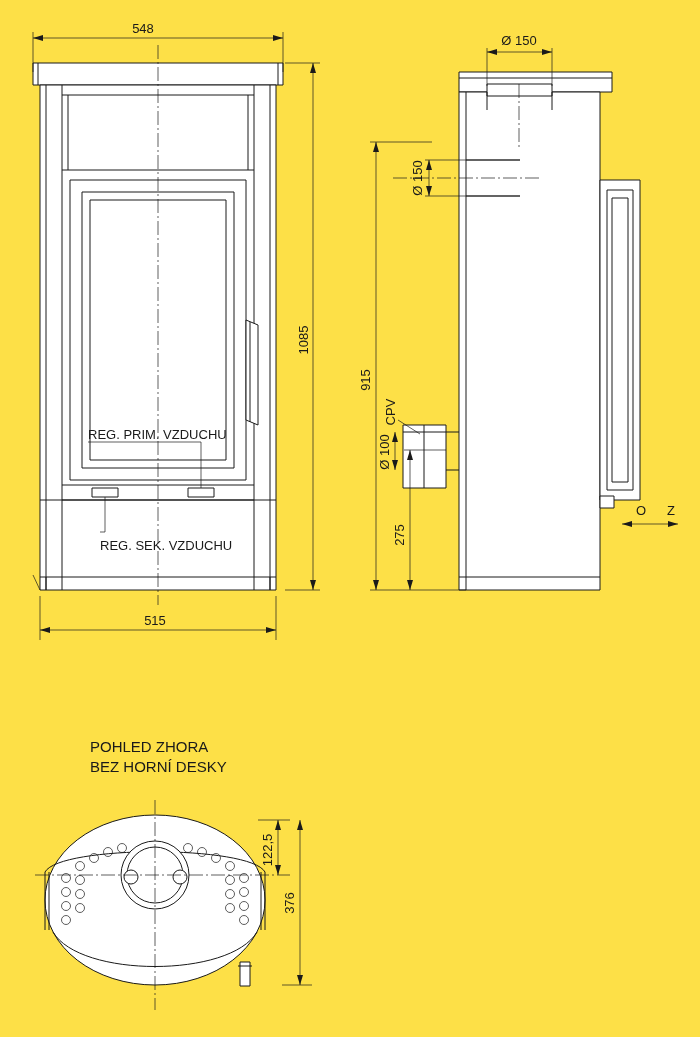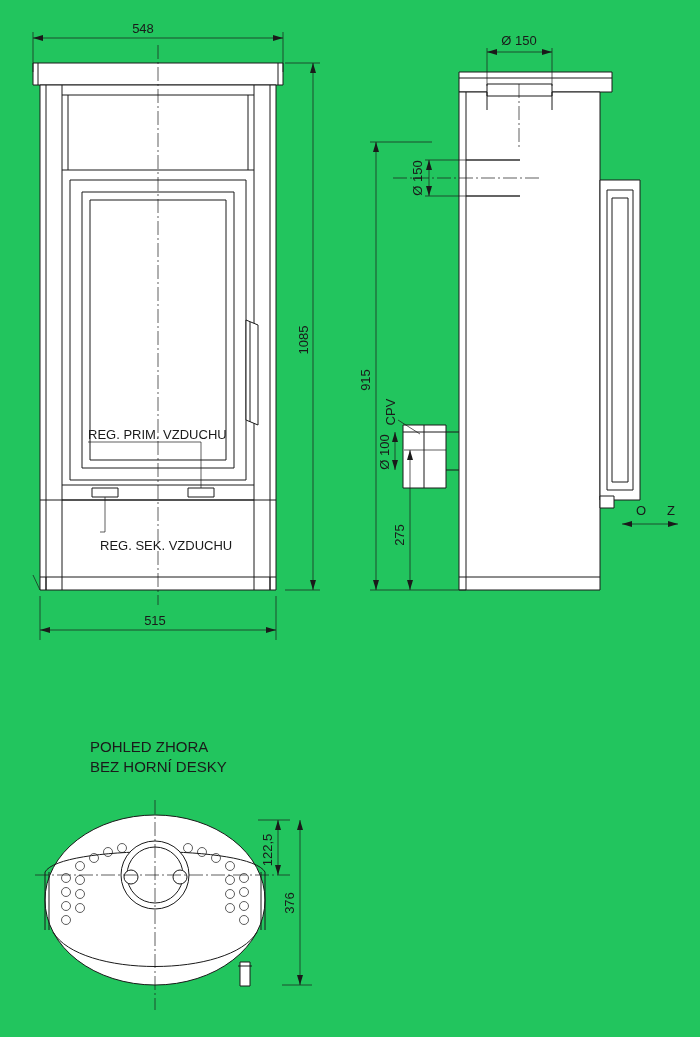--- a/index.html
+++ b/index.html
@@ -7,21 +7,21 @@
     padding: 0;
     background: #ffffff;
   }
   body {
     font-family: "Liberation Sans", sans-serif;
   }
   #sheet {
     position: relative;
     width: 700px;
     height: 1037px;
-    background: #22c55e;
+    background: #fde047;
     overflow: hidden;
   }
   svg.dwg {
     position: absolute;
     left: 0;
     top: 0;
     width: 700px;
     height: 1037px;
   }
   .ln {

